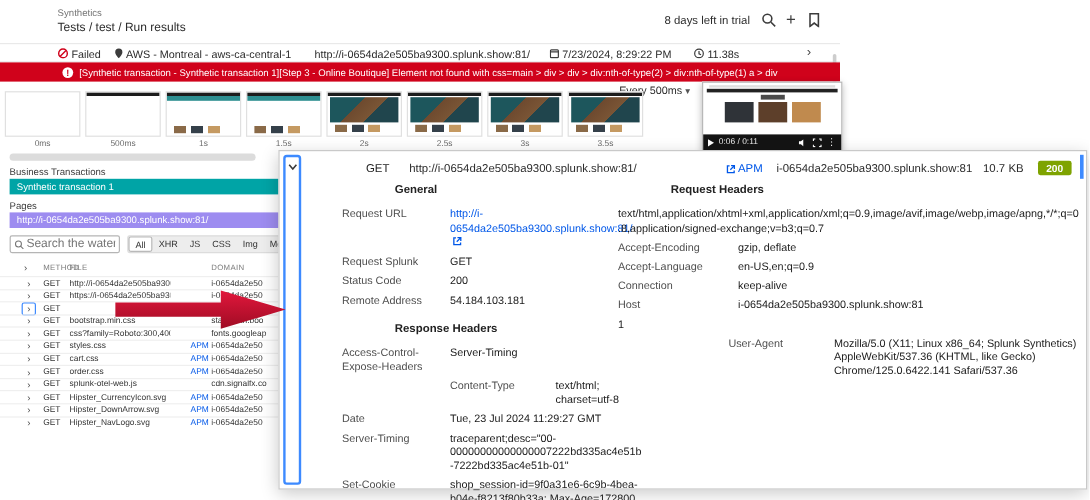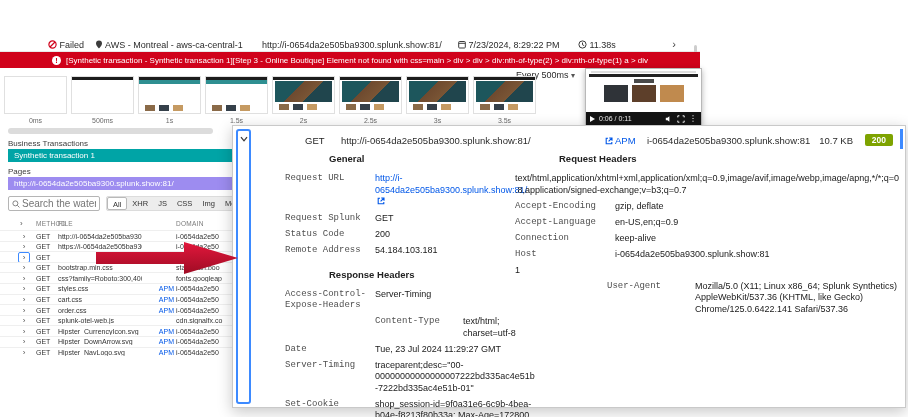--- a/index.html
+++ b/index.html
@@ -100,41 +100,58 @@
   .d-apm svg { width:8px; height:8px; }
   .d-host { position:absolute; left:414px; top:9px; font-size:9.5px; color:#2b2b2b; }
   .d-size { position:absolute; right:52px; top:9px; font-size:9.5px; color:#2b2b2b; }
   .d-badge { position:absolute; right:12px; top:8px; background:#7ea300; color:#fff; font-size:8.5px; font-weight:bold; padding:1px 7px; border-radius:2px; }
 
   .col-l { position:absolute; left:52px; top:27px; width:252px; }
   .col-r { position:absolute; left:282px; top:27px; width:386px; }
   .sec-title { font-size:9.5px; font-weight:bold; color:#222; margin-bottom:9px;margin-left:44px; }
   .sec-title.later { margin-top:12px; }
   .kv { display:flex; margin-bottom:4.5px; font-size:9px; line-height:11.5px; }
-  .kv-label { width:90px; flex:none; color:#4f4f4f; padding-right:6px;font-family:Liberation Mono, monospace; }
+  .kv-label { width:90px; flex:none; color:#4f4f4f; padding-right:6px; }
   .col-r .kv-label { width:100px; }
   .kv-value { flex:1; color:#1a1a1a; overflow-wrap:anywhere; }
   .kv.nested { margin-left:90px; }
   .kv.nested .kv-label { width:88px; }
   .col-r .kv.nested { margin-left:92px; }
   .col-r .kv.nested .kv-label { width:88px; }
   .kv.link .kv-value { color:#0057e8; }
   .ext-ic { display:inline-block; margin-left:2px; vertical-align:-1px; }
   .ext-ic svg { width:8px; height:8px; }
 
   
   .arrow { position:absolute; left:96px; top:241px; width:142px; height:34px; z-index:20; pointer-events:none; }
 </style>
 </head>
 <body>
 
 <div class="stage">
 
   <div class="app">
 
+    <div class="topbar">
+      <div class="eyebrow">Synthetics</div>
+      <div class="breadcrumb">Tests / test / Run results</div>
+      <div class="trial">8 days left in trial</div>
+      <div class="tb-ic ic-search">
+        <svg viewBox="0 0 13 13" fill="none" stroke="#3c3c3c" stroke-width="1.3">
+            <circle cx="5.5" cy="5.5" r="3.7"></circle>
+            <line x1="8.5" y1="8.5" x2="12" y2="12"></line>
+          </svg>
+      </div>
+      <div class="tb-ic ic-plus">+</div>
+      <div class="tb-ic ic-bookmark">
+        <svg viewBox="0 0 13 13" fill="none" stroke="#3c3c3c" stroke-width="1.3">
+            <path d="M3 1.5 h7 v10.5 l-3.5 -2.8 l-3.5 2.8 z"></path>
+          </svg>
+      </div>
+    </div>
 
     <div class="statusbar">
       <span class="sb-item" style="left:48px">
         <span class="sb-ic">
           <svg width="9" height="9" viewBox="0 0 9 9" fill="none" stroke="#d0021b" stroke-width="1.2">
               <circle cx="4.5" cy="4.5" r="3.6"></circle>
               <line x1="2" y1="7" x2="7" y2="2"></line>
             </svg>
         </span>
         <span>Failed</span>

